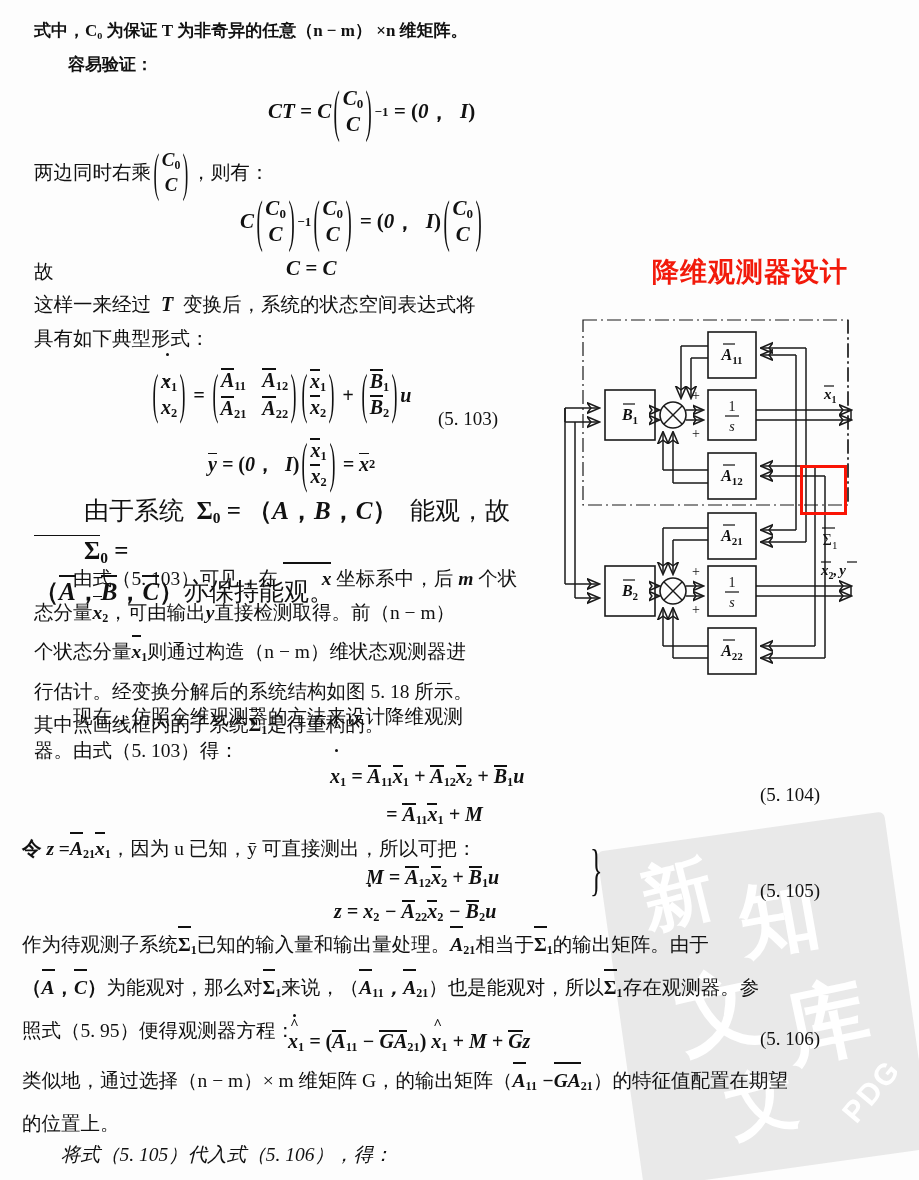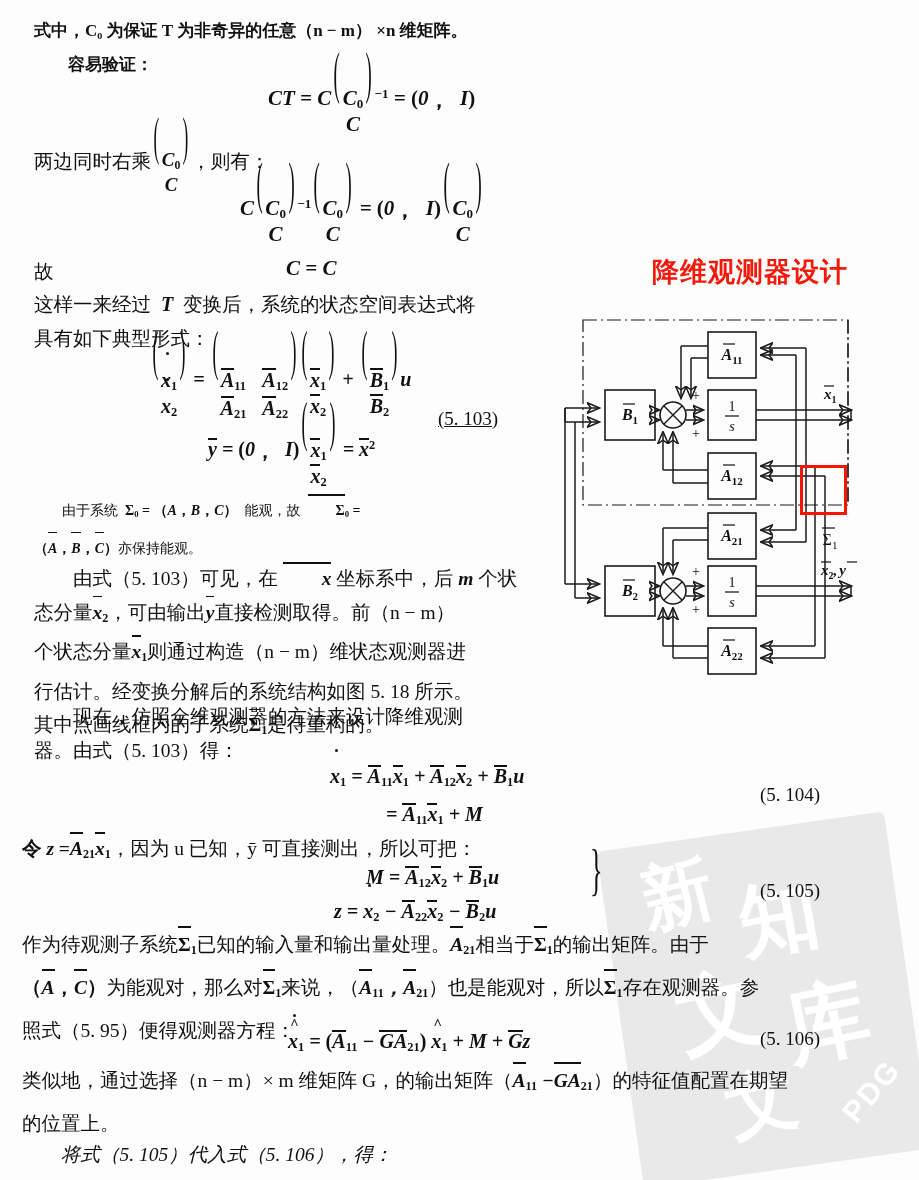--- a/index.html
+++ b/index.html
@@ -53,21 +53,21 @@
   .dotv{position:relative;display:inline-block;}
   .dotv::after{
     content:"";position:absolute;left:45%;top:-0.82em;width:3px;height:3px;border-radius:50%;background:#111;
   }
   .hatv{position:relative;display:inline-block;}
   .hatv::after{
     content:"^";position:absolute;left:20%;top:-0.95em;font-size:.75em;font-weight:bold;
   }
 
   
-  .mat{display:inline-flex;vertical-align:middle;}
+  .mat{display:inline-flex;align-items:center;vertical-align:middle;}
   .paren{
     font-size:1.05em;line-height:1;display:inline-block;
     transform:scaleY(2.6) scaleX(.85);font-weight:400;font-style:normal;margin:0 2px;
   }
   .cells{display:inline-block;text-align:center;line-height:1.22;}
   .cells .r{display:block;white-space:nowrap;}
   .cells2{display:inline-grid;grid-template-columns:auto auto;column-gap:16px;row-gap:2px;text-align:center;line-height:1.22;}
 
   
   .eq{position:absolute;font-family:"Liberation Serif",serif;}
@@ -209,37 +209,37 @@
       &nbsp;+&nbsp;
       <span class="paren" style="font-style:normal;">(</span>
       <span class="cells">
         <span class="r"><span class="ovn"><b>B</b></span><sub>1</sub></span>
         <span class="r"><span class="ovn"><b>B</b></span><sub>2</sub></span>
       </span>
       <span class="paren" style="font-style:normal;">)</span><b>u</b>
     </span>
   </div>
 
-  <div class="eq tag" style="left:438px;top:408px;text-decoration:underline;">(5. 103)</div>
+  <div class="eq tag" style="left:438px;top:408px;">(5. 103)</div>
 
   <div class="eq mathline" style="left:208px;top:438px;font-size:20px;font-weight:bold;">
     <span class="mat" style="font-style:italic;">
       <span class="ovn"><b>y</b></span>&nbsp;=&nbsp;
       <span style="font-style:normal;">(</span><b>0</b><span style="font-style:normal;">，&nbsp;&nbsp;</span><b>I</b><span style="font-style:normal;">)</span>
       <span class="paren" style="font-style:normal;">(</span>
       <span class="cells">
         <span class="r"><span class="ovn"><b>x</b></span><sub>1</sub></span>
         <span class="r"><span class="ovn"><b>x</b></span><sub>2</sub></span>
       </span>
       <span class="paren" style="font-style:normal;">)</span>
       &nbsp;=&nbsp;<span class="ovn"><b>x</b></span><sub>2</sub>
     </span>
   </div>
 
-  <div class="eq" style="left:34px;top:494px;width:520px;font-size:14px;line-height:33.6px;">
+  <div class="eq" style="left:34px;top:494px;width:520px;font-size:25px;line-height:33.6px;">
     <span style="display:inline-block;text-indent:2em;">
       <span>由于系统</span>
       <span class="mathline" style="font-style:normal;">&nbsp;Σ<sub>0</sub>&nbsp;=&nbsp;（<b class="m">A</b>，<b class="m">B</b>，<b class="m">C</b>）&nbsp;</span>
       <span>能观，故</span>
       <span class="mathline" style="font-style:normal;">&nbsp;<span class="ovn">Σ</span><sub>0</sub>&nbsp;=</span>
     </span><br>
     <span class="mathline" style="font-style:normal;">（<span class="ovn"><b class="m">A</b></span>，<span class="ovn"><b class="m">B</b></span>，<span class="ovn"><b class="m">C</b></span>）</span><span>亦保持能观。</span>
   </div>
 
   <div class="eq" style="left:34px;top:562px;width:522px;font-size:19.5px;line-height:33.6px;">

